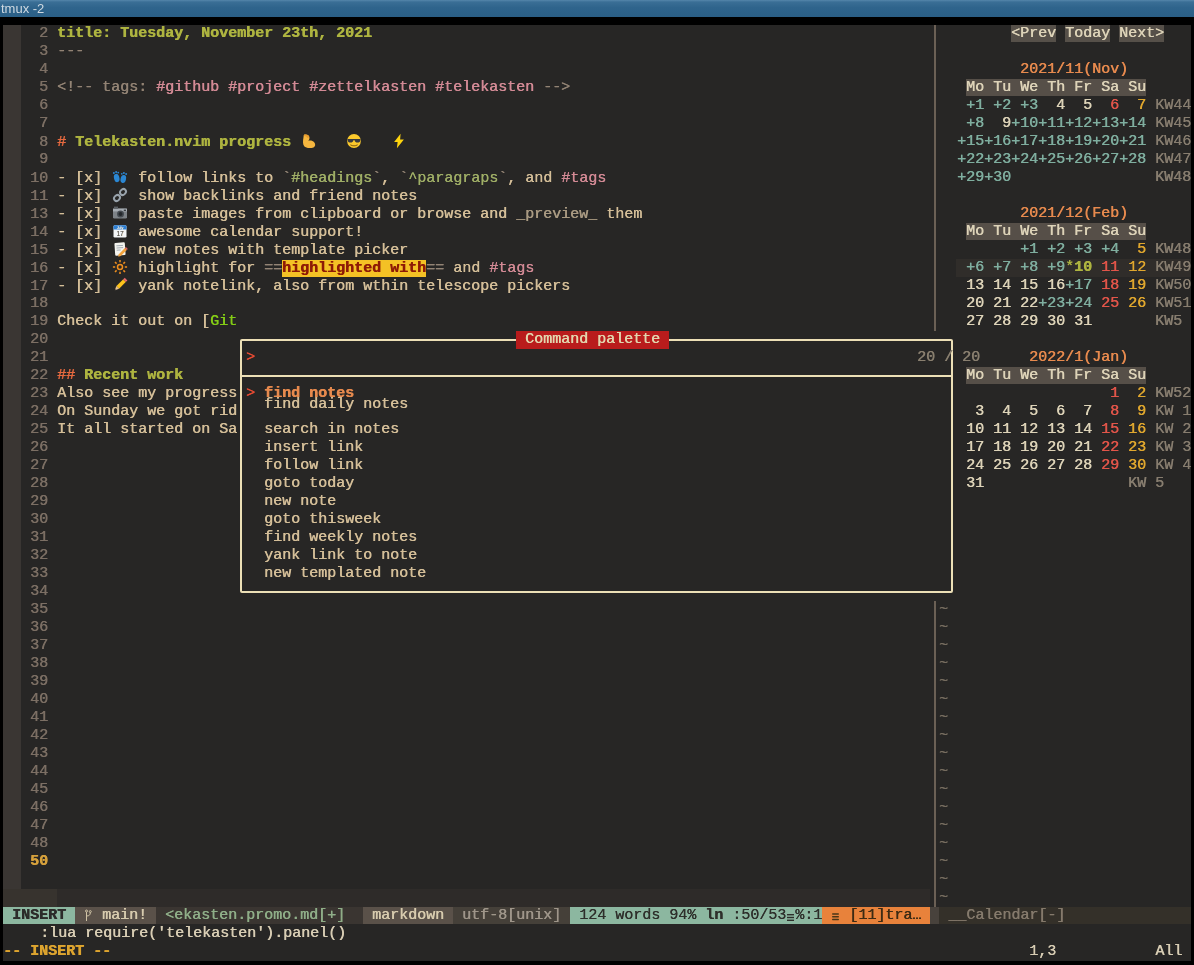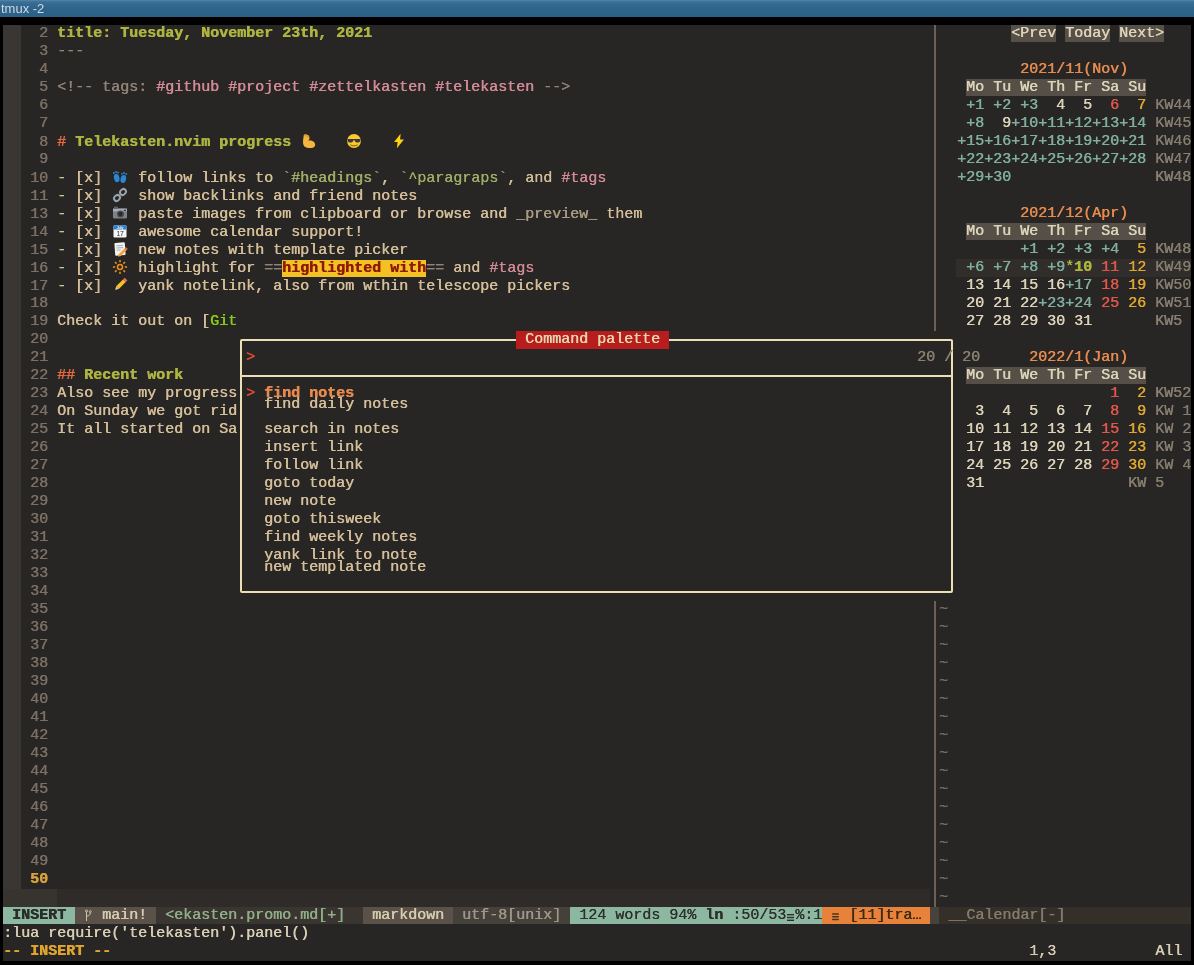--- a/index.html
+++ b/index.html
@@ -9,21 +9,21 @@
   font-family:"Liberation Mono",monospace;font-size:15px;line-height:18px;color:#d4be98;text-shadow:0.4px 0 0 currentColor;}
 .r{height:18px;white-space:pre;}
 #signcol{position:absolute;left:0;top:0;width:18px;height:864px;background:#3a3633;}
 #curline{position:absolute;left:0;top:864px;width:927px;height:18px;background:#2e2b29;}
 #curline2{position:absolute;left:0;top:864px;width:54px;height:18px;background:#37332e;}
 #todayband{position:absolute;left:953px;top:234px;width:235px;height:18px;background:#302d2a;}
 #edit{position:absolute;left:0;top:0;}
 #vsep{position:absolute;left:931px;top:0;width:2px;height:882px;background:#6b6055;}
 #cal{position:absolute;left:936px;top:0;}
 #sbar{position:absolute;left:0;top:882px;white-space:pre;}
-#cmd1{position:absolute;left:0;top:900px;white-space:pre;}
+#cmd1{position:absolute;left:0;top:900px;white-space:pre;padding-left:37px;}
 #cmd2{position:absolute;left:0;top:918px;white-space:pre;}
 .ln{color:#7c6f64;}
 .cn{color:#d6a13c;font-weight:bold;}
 .gb{color:#aeb440;font-weight:bold;}
 .gy{color:#928374;}
 .pk{color:#d38a95;}
 .om{color:#e5693f;}
 .cd{color:#9fae66;}
 .dm{color:#a99a82;}
 .hl{color:#8e1a06;background:#f4c125;font-weight:bold;}
@@ -170,36 +170,35 @@
         <div class="r"><span class="ln">   39 </span></div>
         <div class="r"><span class="ln">   40 </span></div>
         <div class="r"><span class="ln">   41 </span></div>
         <div class="r"><span class="ln">   42 </span></div>
         <div class="r"><span class="ln">   43 </span></div>
         <div class="r"><span class="ln">   44 </span></div>
         <div class="r"><span class="ln">   45 </span></div>
         <div class="r"><span class="ln">   46 </span></div>
         <div class="r"><span class="ln">   47 </span></div>
         <div class="r"><span class="ln">   48 </span></div>
-        <div class="r"><span class="ln">   49 </span></div>
         <div class="r"><span class="cn">   50 </span></div>
       </div>
   <div id="vsep"></div>
   <div id="cal">
         <div class="r">        <span class="bt">&lt;Prev</span> <span class="bt">Today</span> <span class="bt">Next&gt;</span></div>
         <div class="r"></div>
         <div class="r">         <span class="co">2021/11(Nov)</span></div>
         <div class="r">   <span class="hd">Mo Tu We Th Fr Sa Su</span></div>
         <div class="r">  <span class="tl"> +1</span><span class="tl"> +2</span><span class="tl"> +3</span><span class="cr">  4</span><span class="cr">  5</span><span class="rd">  6</span><span class="yl">  7</span> <span class="kw">KW44</span></div>
         <div class="r">  <span class="tl"> +8</span><span class="cr">  9</span><span class="tl">+10</span><span class="tl">+11</span><span class="tl">+12</span><span class="tl">+13</span><span class="tl">+14</span> <span class="kw">KW45</span></div>
         <div class="r">  <span class="tl">+15</span><span class="tl">+16</span><span class="tl">+17</span><span class="tl">+18</span><span class="tl">+19</span><span class="tl">+20</span><span class="tl">+21</span> <span class="kw">KW46</span></div>
         <div class="r">  <span class="tl">+22</span><span class="tl">+23</span><span class="tl">+24</span><span class="tl">+25</span><span class="tl">+26</span><span class="tl">+27</span><span class="tl">+28</span> <span class="kw">KW47</span></div>
         <div class="r">  <span class="tl">+29</span><span class="tl">+30</span>                <span class="kw">KW48</span></div>
         <div class="r"></div>
-        <div class="r">         <span class="co">2021/12(Apr)</span></div>
+        <div class="r">         <span class="co">2021/12(Feb)</span></div>
         <div class="r">   <span class="hd">Mo Tu We Th Fr Sa Su</span></div>
         <div class="r">        <span class="tl"> +1</span><span class="tl"> +2</span><span class="tl"> +3</span><span class="tl"> +4</span><span class="yl">  5</span> <span class="kw">KW48</span></div>
         <div class="r">  <span class="tl"> +6</span><span class="tl"> +7</span><span class="tl"> +8</span><span class="tl"> +9</span><span class="td">*</span><span class="tdb">10</span><span class="rd"> 11</span><span class="yl"> 12</span> <span class="kw">KW49</span></div>
         <div class="r">  <span class="cr"> 13</span><span class="cr"> 14</span><span class="cr"> 15</span><span class="cr"> 16</span><span class="tl">+17</span><span class="rd"> 18</span><span class="yl"> 19</span> <span class="kw">KW50</span></div>
         <div class="r">  <span class="cr"> 20</span><span class="cr"> 21</span><span class="cr"> 22</span><span class="tl">+23</span><span class="tl">+24</span><span class="rd"> 25</span><span class="yl"> 26</span> <span class="kw">KW51</span></div>
         <div class="r">  <span class="cr"> 27 28 29 30 31</span>       <span class="kw">KW5</span></div>
         <div class="r"></div>
         <div class="r">          <span class="co">2022/1(Jan)</span></div>
         <div class="r">   <span class="hd">Mo Tu We Th Fr Sa Su</span></div>
         <div class="r">                 <span class="rd">  1</span><span class="yl">  2</span> <span class="kw">KW52</span></div>
@@ -261,15 +260,15 @@
         <div class="prow" style="top:54px"><span class="ca">&gt;</span><span class="selb" style="position:absolute;left:27px">find notes</span></div>
         <div class="prow" style="top:65px">   find daily notes</div>
         <div class="prow" style="top:90px">   search in notes</div>
         <div class="prow" style="top:108px">   insert link</div>
         <div class="prow" style="top:126px">   follow link</div>
         <div class="prow" style="top:144px">   goto today</div>
         <div class="prow" style="top:162px">   new note</div>
         <div class="prow" style="top:180px">   goto thisweek</div>
         <div class="prow" style="top:198px">   find weekly notes</div>
         <div class="prow" style="top:216px">   yank link to note</div>
-        <div class="prow" style="top:228px">   new templated note</div>
+        <div class="prow" style="top:234px">   new templated note</div>
       </div>
 </div>
 </div>
 </body></html>

